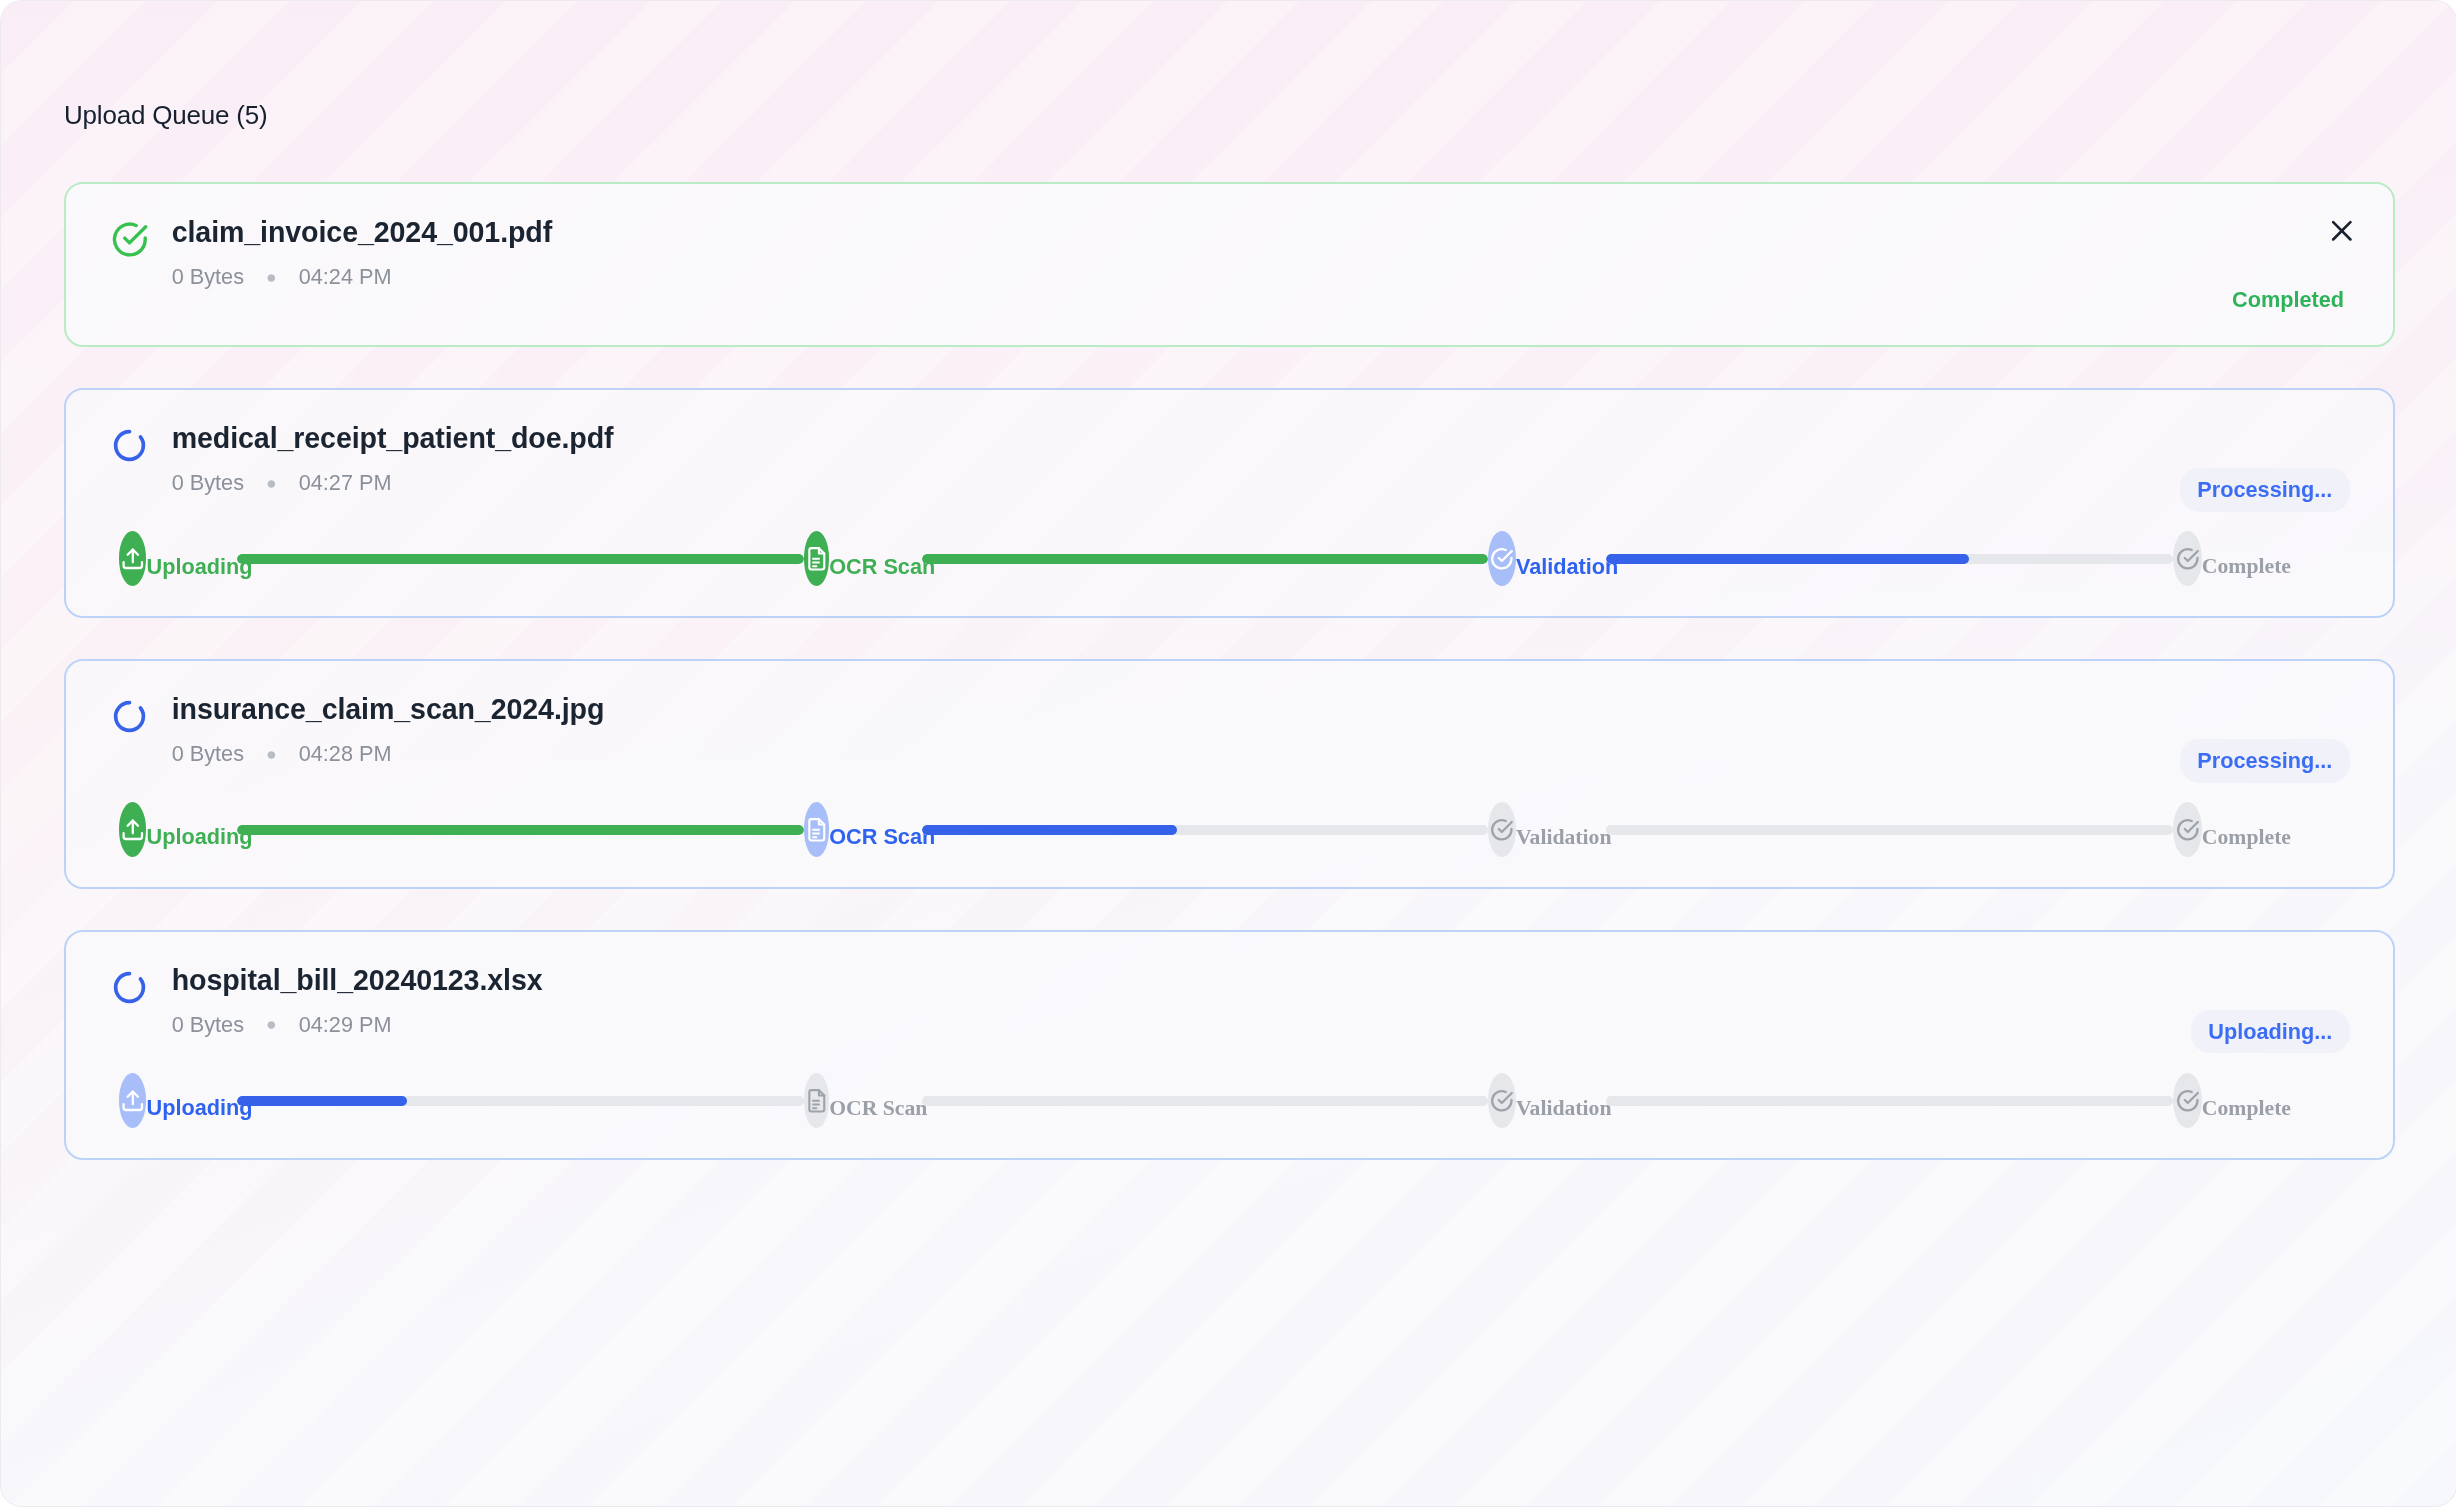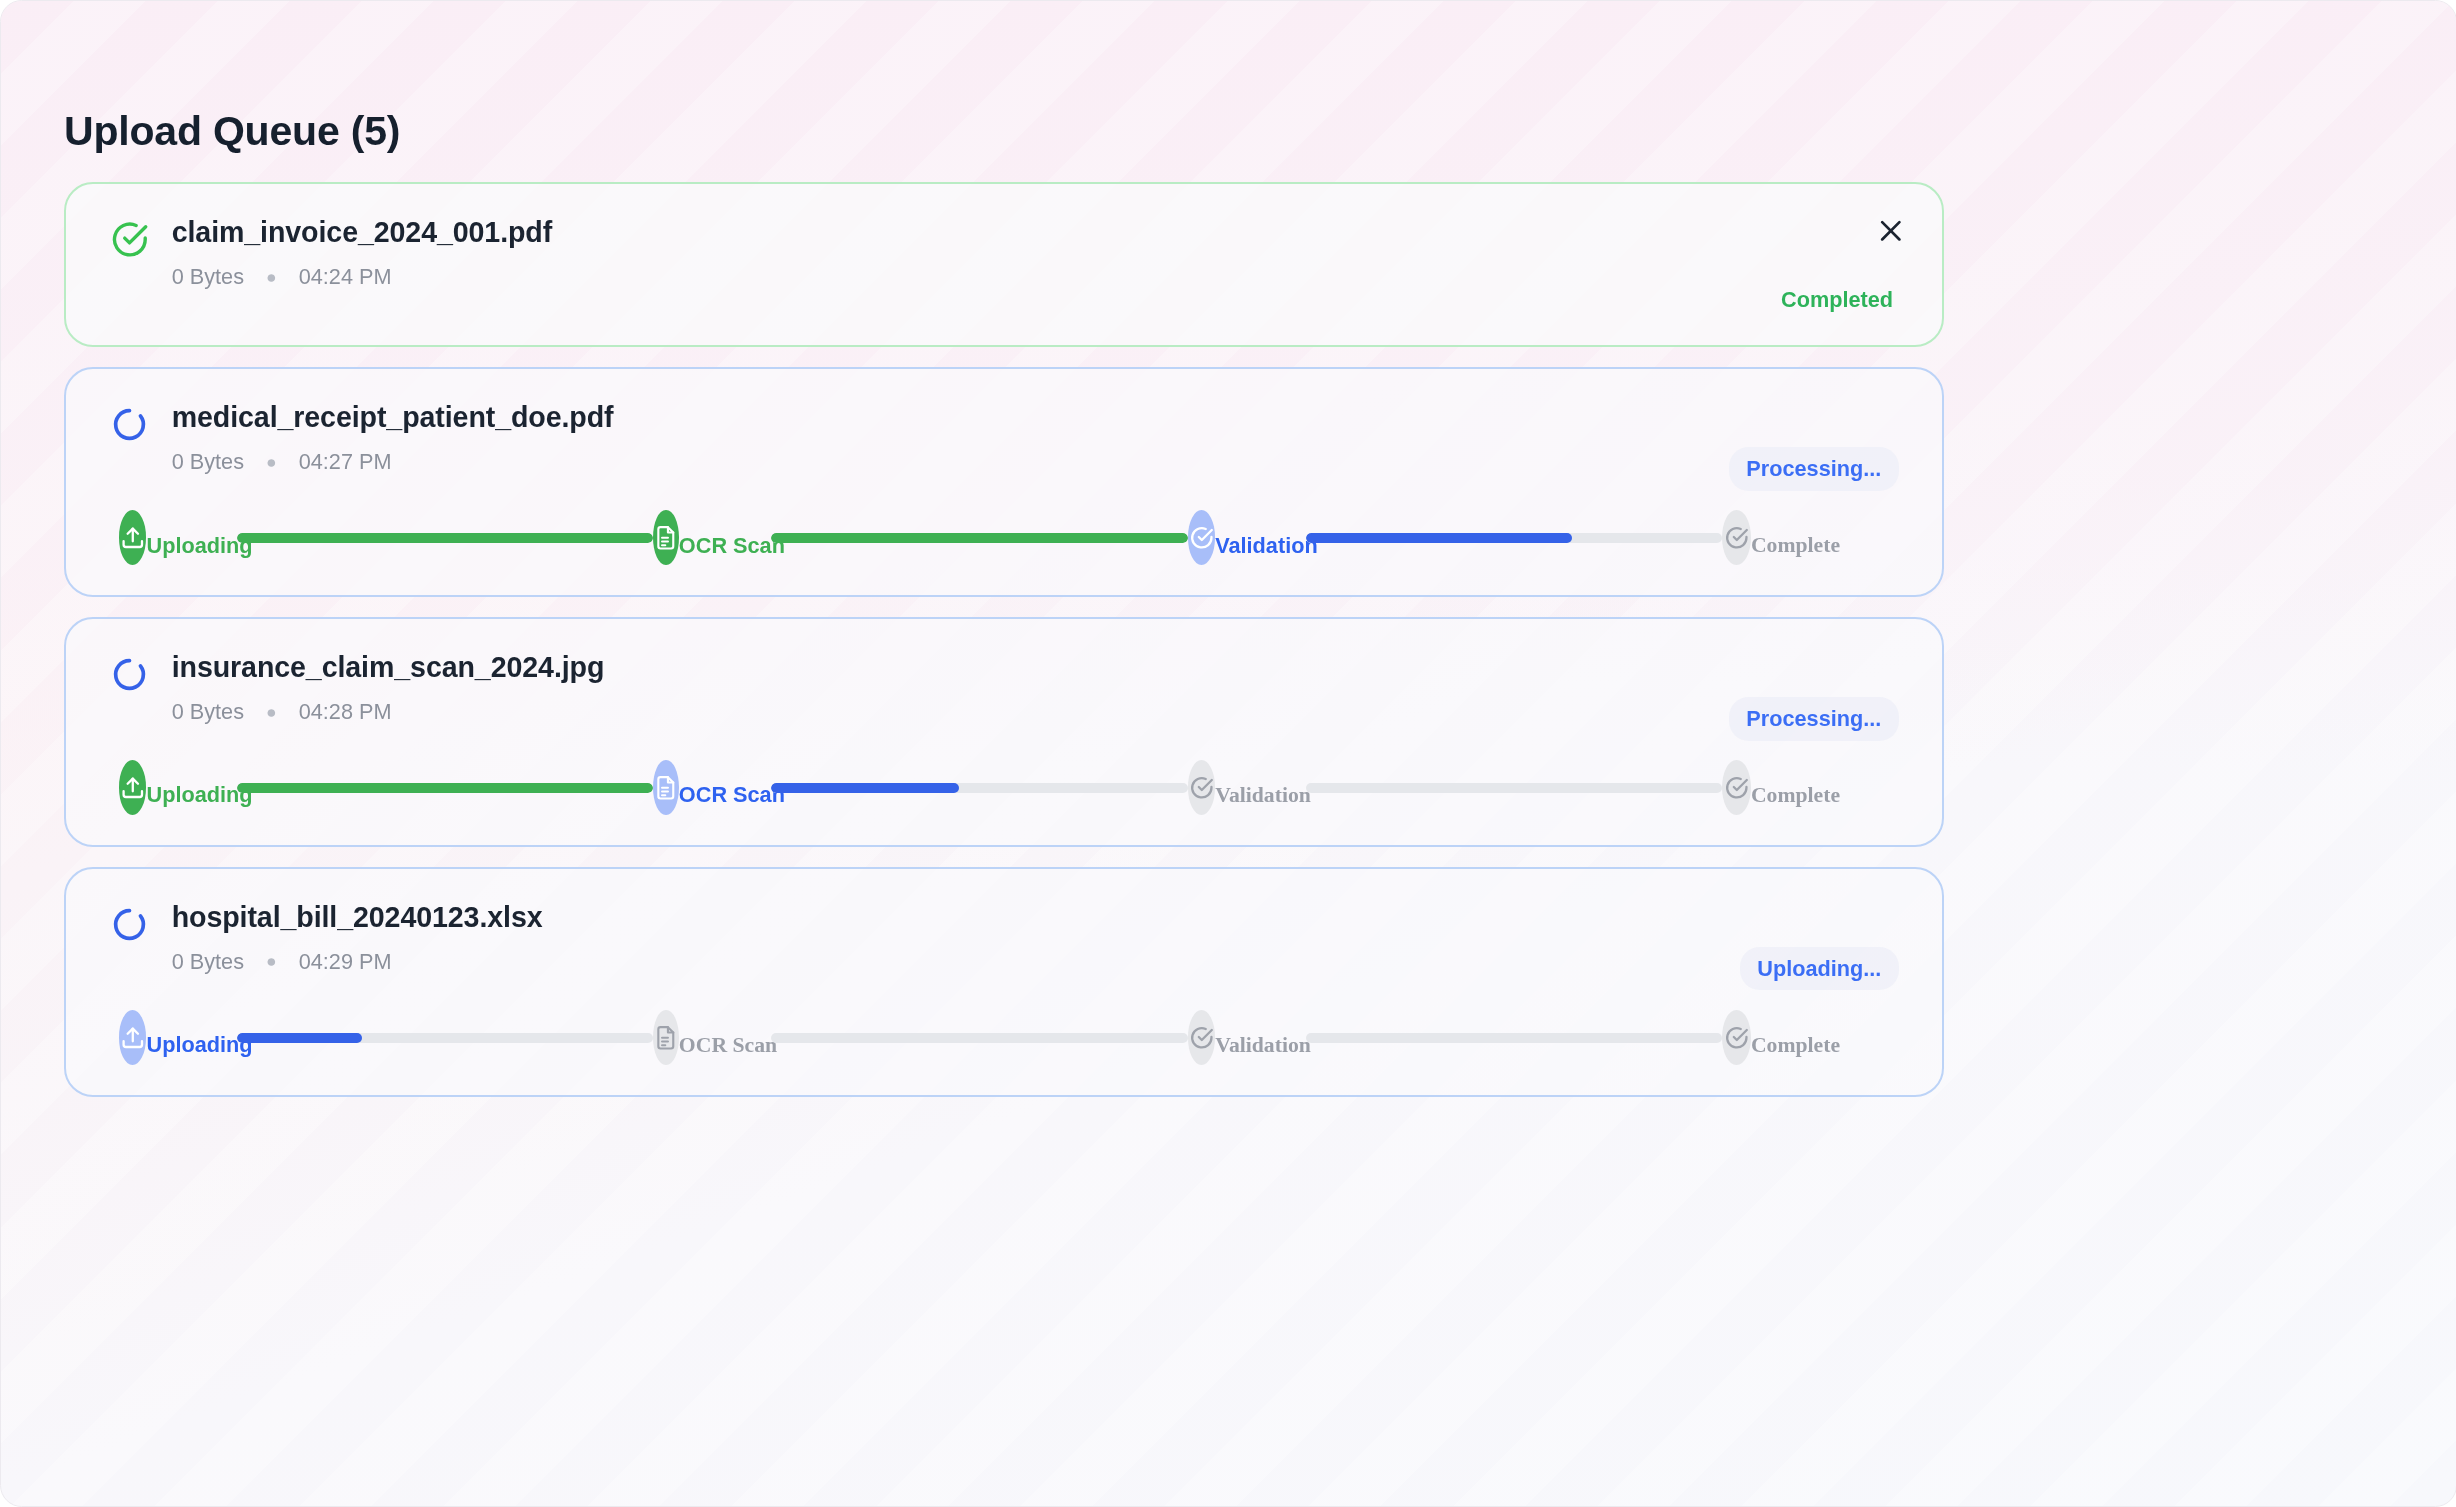--- a/index.html
+++ b/index.html
@@ -38,40 +38,39 @@
       rgba(255,255,255,0.0) 51px,
       rgba(255,255,255,0.28) 51px,
       rgba(255,255,255,0.28) 102px);
     pointer-events: none;
   }
 
   .page-title {
     position: absolute;
     left: 63px;
     top: 99px;
-    font-size: 41px;
-    font-weight: bold;
+    font-size: 26px;
+    font-weight: normal;
     color: #16202e;
     letter-spacing: -0.2px;
-    margin-top: 8px;
   }
 
   .queue-list {
     position: absolute;
     left: 63px;
     top: 181px;
     width: 2331px;
   }
 
   .upload-card {
     position: relative;
-    width: 1880px;
-    border-radius: 29px;
+    width: 2331px;
+    border-radius: 19px;
     background: rgba(250,250,252,0.72);
-    margin-bottom: 20px;
+    margin-bottom: 41px;
     padding: 33px 43px 29.6px 43px;
   }
   .upload-card.state-completed {
     border: 2px solid #b9ecc4;
     height: 165px;
     background: rgba(250,250,251,0.78);
   }
   .upload-card.state-active {
     border: 2px solid #bcd3f7;
     background: rgba(250,250,252,0.70);

